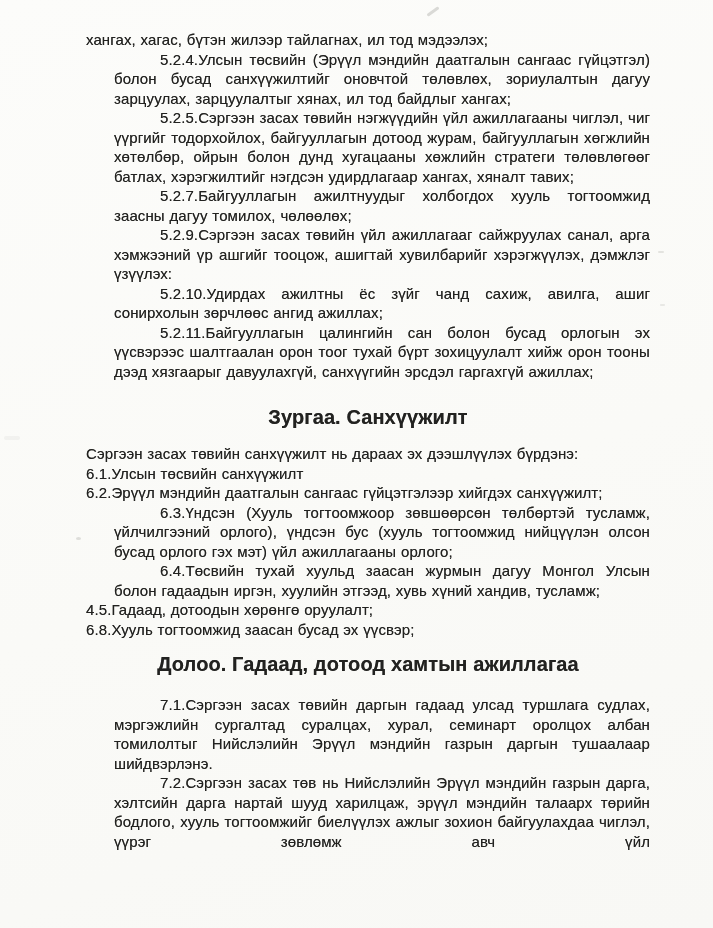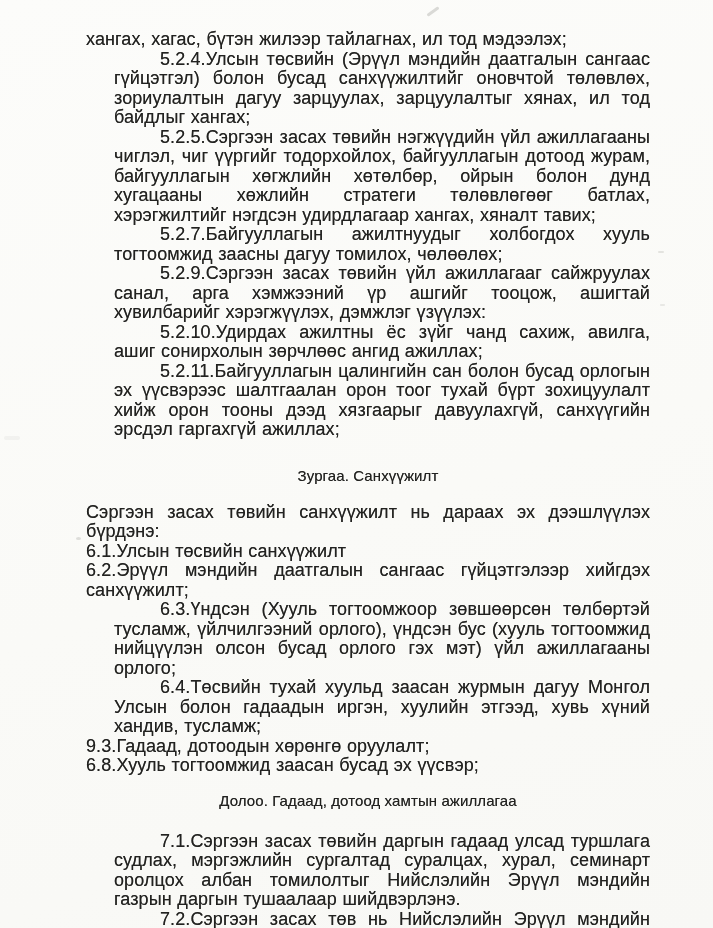--- a/index.html
+++ b/index.html
@@ -16,37 +16,37 @@
 
   .text-block {
     position: absolute;
     left: 86px;
     top: 30px;
     width: 564px;
   }
 
   .text-block p {
     margin: 0;
-    font-size: 18px;
+    font-size: 15px;
     line-height: 19.5px;
     text-align: justify;
     letter-spacing: 0.1px;
     word-spacing: 0.5px;
     text-shadow: 0 0 0.5px rgba(40,40,38,0.65);
   }
 
   .text-block p.ind { text-indent: 46px; margin-left: 28px; }
 
   
   .text-block p.cut { text-align-last: justify; }
 
   .text-block h2 {
-    font-size: 15px;
+    font-size: 20px;
     line-height: 20px;
-    font-weight: normal;
+    font-weight: bold;
     text-align: center;
     margin: 26px 0 17px 0;
     letter-spacing: 0.1px;
     text-shadow: 0 0 0.5px rgba(40,40,38,0.65);
   }
 
   .text-block h2.second { margin: 15px 0 21px 0; }
 
   
   .artifact { position: absolute; background: #a8a8a2; pointer-events: none; }
@@ -78,21 +78,21 @@
     <p class="ind">5.2.10.Удирдах ажилтны ёс зүйг чанд сахиж, авилга, ашиг сонирхолын зөрчлөөс ангид ажиллах;</p>
     <p class="ind">5.2.11.Байгууллагын цалингийн сан болон бусад орлогын эх үүсвэрээс шалтгаалан орон тоог тухай бүрт зохицуулалт хийж орон тооны дээд хязгаарыг давуулахгүй, санхүүгийн эрсдэл гаргахгүй ажиллах;</p>
 
     <h2>Зургаа. Санхүүжилт</h2>
 
     <p>Сэргээн засах төвийн санхүүжилт нь дараах эх дээшлүүлэх бүрдэнэ:</p>
     <p>6.1.Улсын төсвийн санхүүжилт</p>
     <p>6.2.Эрүүл мэндийн даатгалын сангаас гүйцэтгэлээр хийгдэх санхүүжилт;</p>
     <p class="ind">6.3.Үндсэн (Хууль тогтоомжоор зөвшөөрсөн төлбөртэй тусламж, үйлчилгээний орлого), үндсэн бус (хууль тогтоомжид нийцүүлэн олсон бусад орлого гэх мэт) үйл ажиллагааны орлого;</p>
     <p class="ind">6.4.Төсвийн тухай хуульд заасан журмын дагуу Монгол Улсын болон гадаадын иргэн, хуулийн этгээд, хувь хүний хандив, тусламж;</p>
-    <p>9.3.Гадаад, дотоодын хөрөнгө оруулалт;</p>
+    <p>4.5.Гадаад, дотоодын хөрөнгө оруулалт;</p>
     <p>6.8.Хууль тогтоомжид заасан бусад эх үүсвэр;</p>
 
     <h2 class="second">Долоо. Гадаад, дотоод хамтын ажиллагаа</h2>
 
     <p class="ind">7.1.Сэргээн засах төвийн даргын гадаад улсад туршлага судлах, мэргэжлийн сургалтад суралцах, хурал, семинарт оролцох албан томилолтыг Нийслэлийн Эрүүл мэндийн газрын даргын тушаалаар шийдвэрлэнэ.</p>
     <p class="ind cut">7.2.Сэргээн засах төв нь Нийслэлийн Эрүүл мэндийн газрын дарга, хэлтсийн дарга нартай шууд харилцаж, эрүүл мэндийн талаарх төрийн бодлого, хууль тогтоомжийг биелүүлэх ажлыг зохион байгуулахдаа чиглэл, үүрэг зөвлөмж авч үйл</p>
 
   </div>
 </div>
 

